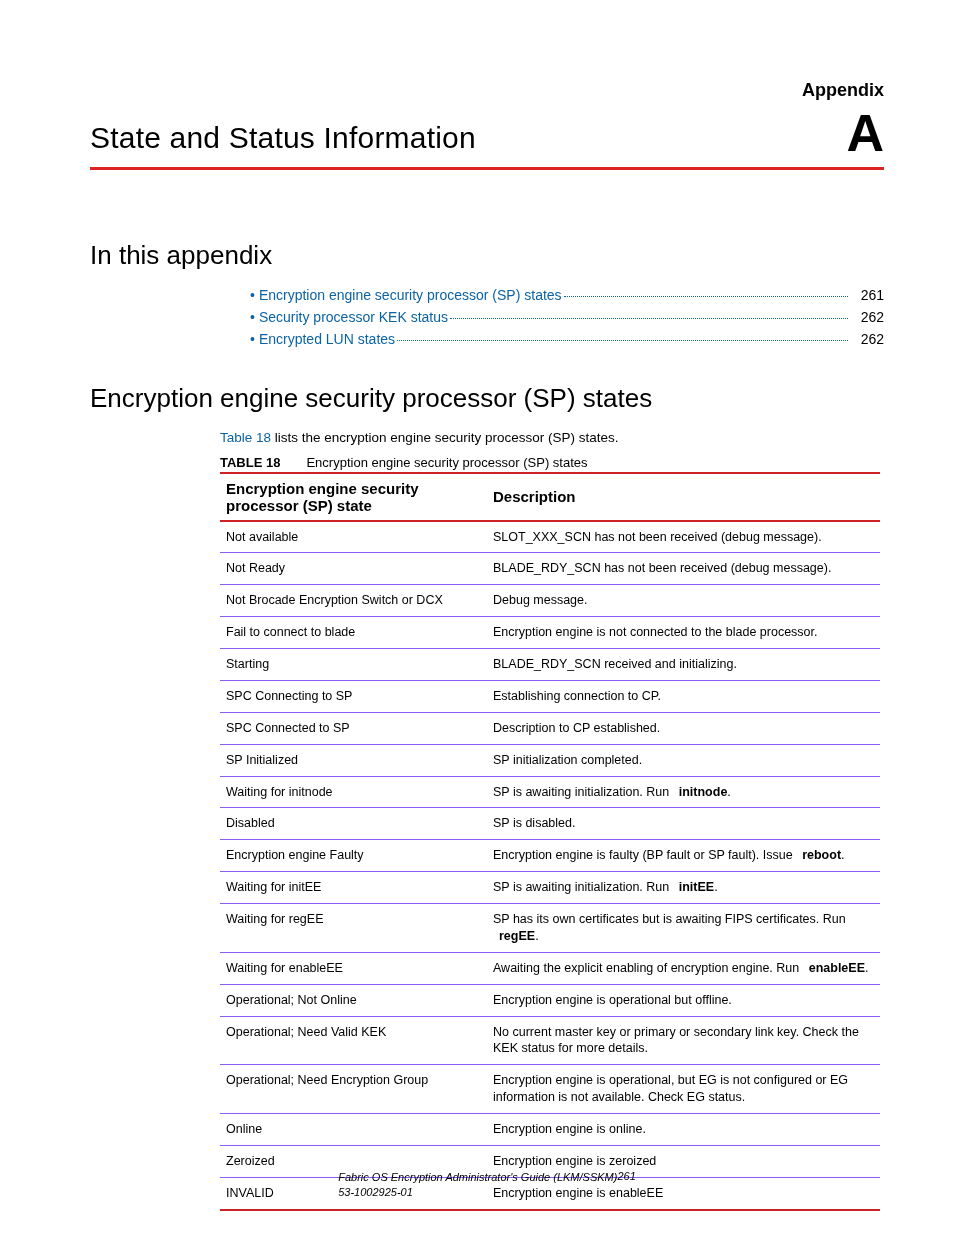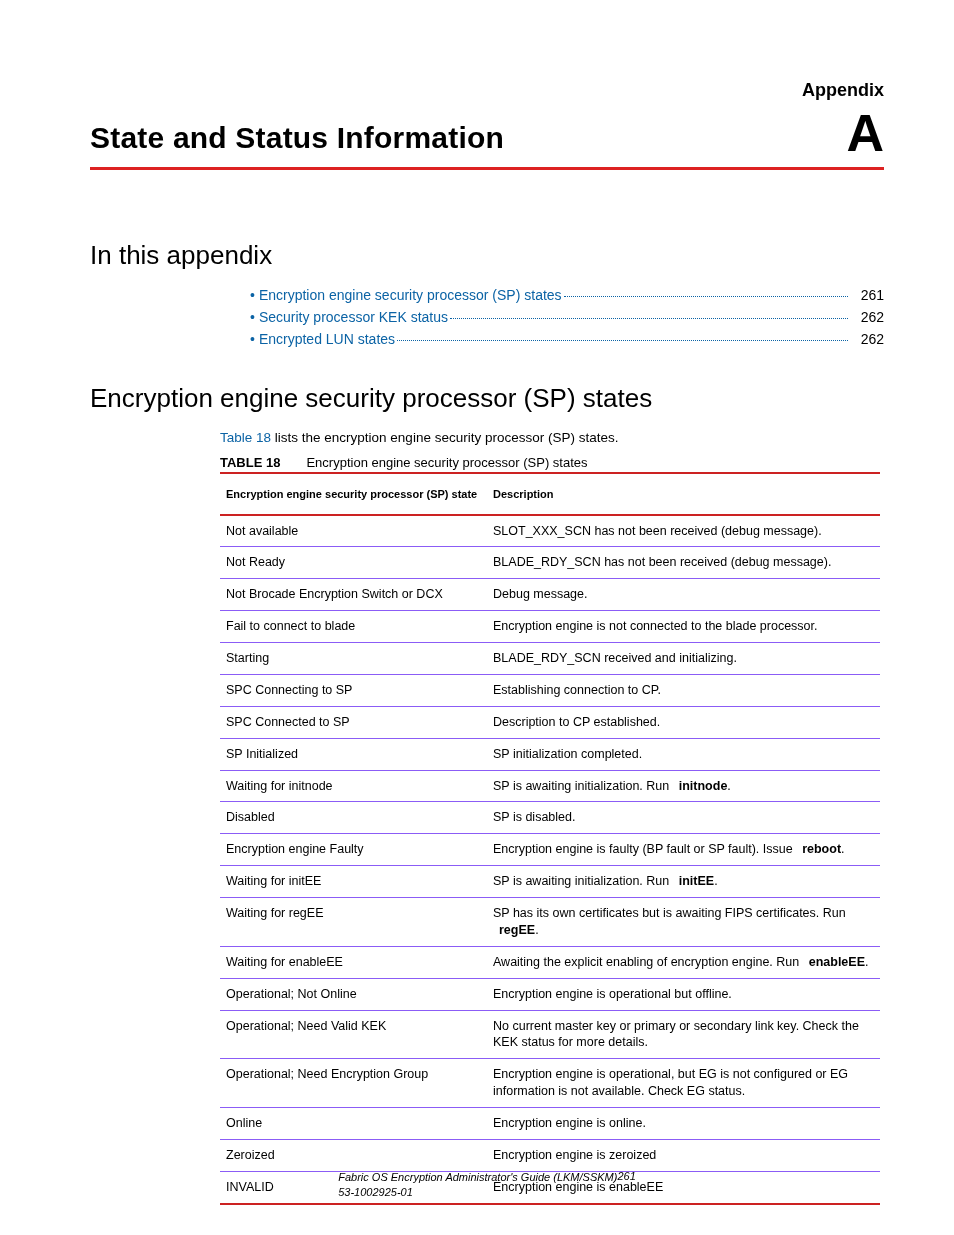--- a/index.html
+++ b/index.html
@@ -30,21 +30,21 @@
   .title-row {
     display: flex;
     justify-content: space-between;
     align-items: flex-end;
     border-bottom: 3px solid #d22;
     padding-bottom: 12px;
     margin-bottom: 70px;
   }
   .chapter-title {
     font-size: 30px;
-    font-weight: 700;
+    font-weight: 400;
     font-family: "Arial Narrow", Arial, sans-serif;
     font-stretch: condensed;
     letter-spacing: 0.2px;
   }
   .appendix-letter {
     font-size: 52px;
     font-weight: 700;
     font-family: "Arial Narrow", Arial, sans-serif;
     font-stretch: condensed;
     line-height: 0.8;
@@ -114,22 +114,22 @@
     margin-left: 130px;
     width: 660px;
     border-collapse: collapse;
     font-size: 12.5px;
   }
   table.sp th {
     text-align: left;
     font-weight: 700;
     font-family: "Arial Narrow", Arial, sans-serif;
     font-stretch: condensed;
-    font-size: 11px;
-    padding: 14px 6px;
+    font-size: 15px;
+    padding: 6px 6px;
     border-top: 2px solid #c22;
     border-bottom: 2px solid #c22;
   }
   table.sp td {
     padding: 7px 6px;
     border-bottom: 1px solid #8b5cf6;
     vertical-align: top;
     line-height: 1.35;
   }
   table.sp tr:last-child td {

